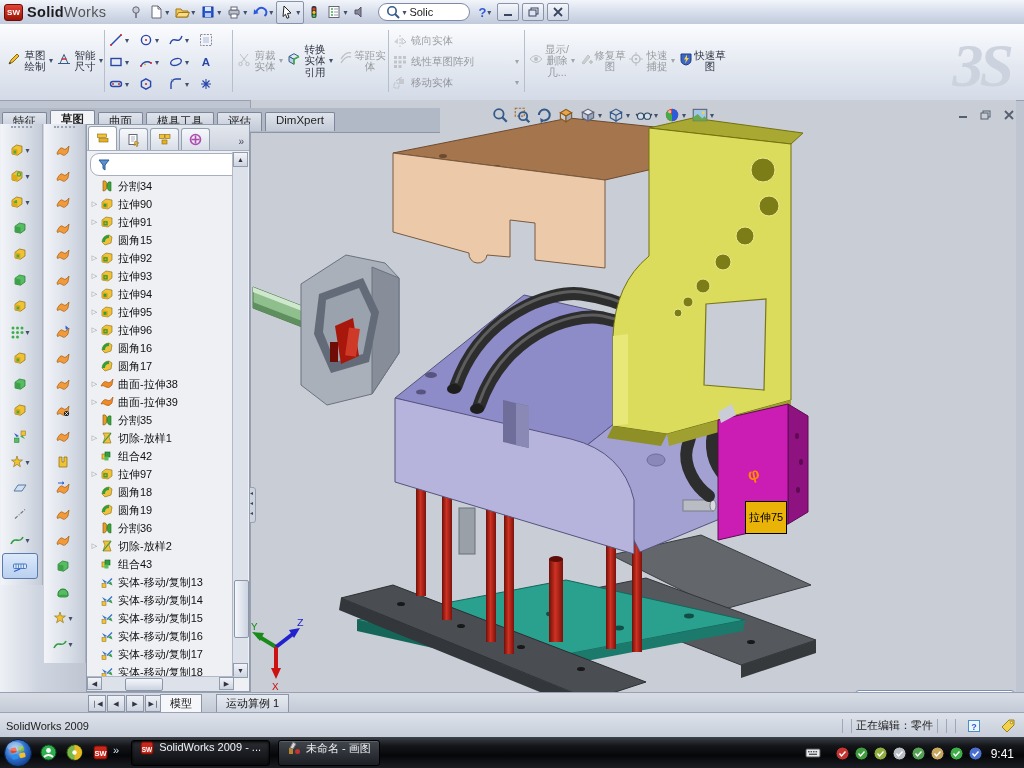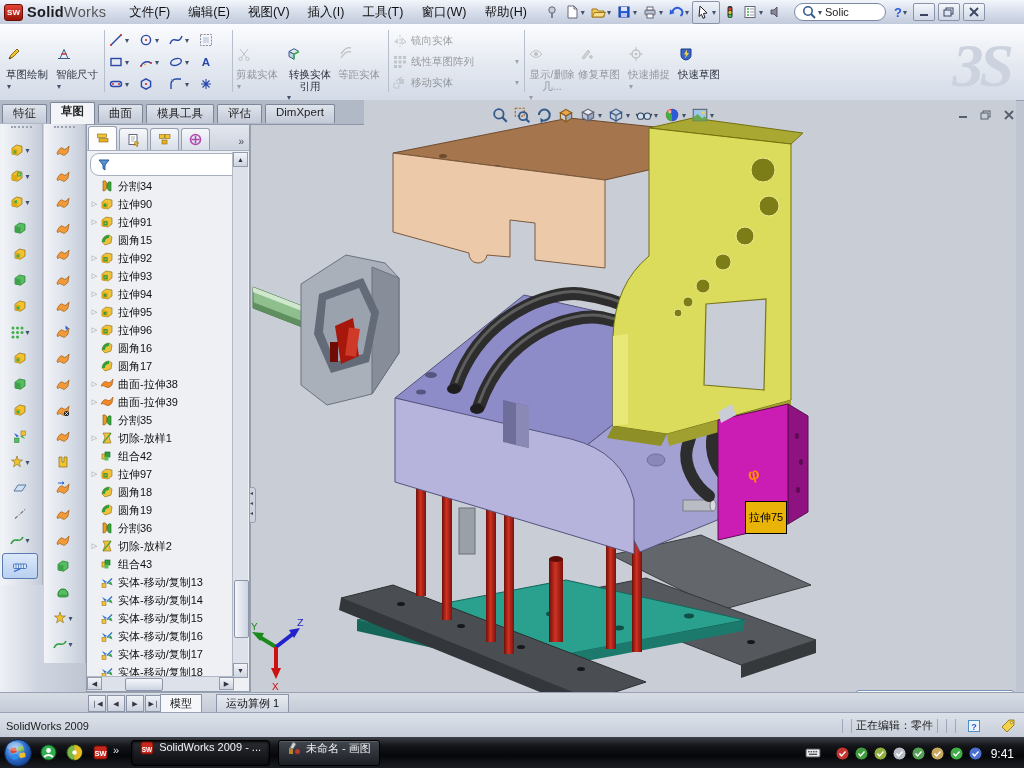--- a/index.html
+++ b/index.html
@@ -21,34 +21,34 @@
   .tbi.boxed{border:1px solid #8a93a8;background:linear-gradient(#eef2f8,#ccd5e6)}
   .caret{font-size:8px;color:#41506b;margin:0 1px}
   #search-box{display:flex;align-items:center;background:#fff;border:1px solid #7f8aa5;
     border-radius:9px;height:16px;padding:0 6px;margin-left:8px}
   #search-input{border:none;outline:none;width:52px;font-size:11px;color:#222;background:transparent}
   .winbtn{width:20px;height:16px;margin-left:3px;border:1px solid #8a93a8;border-radius:2px;
     background:linear-gradient(#f4f7fb,#cfd7e6);display:flex;align-items:center;justify-content:center}
   
   #ribbon{position:absolute;left:0;top:24px;width:1024px;height:76px;
     background:linear-gradient(#fbfcfe,#e4e9f1 55%,#d4dbe7);border-bottom:1px solid #98a1b2}
-  .rbtn{position:absolute;top:20px;height:66px;width:48px;text-align:center;font-size:10.5px;
-    line-height:11.5px;color:#2e3442;display:flex;flex-direction:column;align-items:flex-start;justify-content:flex-start}
+  .rbtn{position:absolute;top:4px;height:66px;width:48px;text-align:center;font-size:10.5px;
+    line-height:11.5px;color:#2e3442;display:flex;align-items:center;justify-content:flex-start}
   .rbtn .gi{height:22px;margin:2px 0 1px}
   .rbtn.dis{opacity:.45;filter:grayscale(.9)}
   .vsep{position:absolute;top:6px;height:62px;width:1px;background:#b7bfcc}
   #sketchgrid{position:absolute;left:108px;top:5px;display:grid;grid-template-columns:repeat(4,30px);grid-auto-rows:22px}
   .sgi{display:flex;align-items:center}
   #rstack{position:absolute;left:392px;top:6px;width:128px;opacity:.45;filter:grayscale(.9)}
   .stackrow{display:flex;align-items:center;height:21px;font-size:10.5px;color:#2e3442}
   .stackrow .gi{margin-right:3px}
   #watermark{position:absolute;right:14px;top:6px;font-size:62px;font-weight:bold;font-style:italic;
     color:#ccd3de;font-family:"Liberation Serif","DejaVu Serif",serif;letter-spacing:-4px}
   
-  #tabrow{position:absolute;left:0;top:100px;width:364px;height:24px;background:#b2b9c6;border-bottom:1px solid #8d95a6}
+  #tabrow{position:absolute;left:0;top:108px;width:440px;height:24px;background:#b2b9c6;border-bottom:1px solid #8d95a6}
   .ctab{float:left;height:17px;margin:4px 1px 0 2px;padding:1px 10px 0;font-size:11.5px;color:#222;
     background:linear-gradient(#dfe4ec,#c3cad7);border:1px solid #7e8799;border-bottom:none;border-radius:2px 2px 0 0}
   .ctab.active{background:#f2f4f8;height:20px;margin-top:2px;font-weight:bold}
   
   #lbar{position:absolute;left:0;top:124px;width:86px;height:568px;
     background:linear-gradient(90deg,#edf0f5,#cfd5e0 45%,#bfc6d2)}
   .lcol{position:absolute;top:0;width:41px;background:linear-gradient(90deg,#f2f4f8,#d4dae4 70%,#c4cbd7);
     border-right:1px solid #aab2c0;padding-bottom:6px}
   .grip{height:7px;margin:2px 10px;border-top:2px dotted #9aa2b2}
   .licon{width:38px;height:26px;display:flex;align-items:center;justify-content:center}
@@ -116,29 +116,20 @@
   #tray{margin-left:auto;display:flex;align-items:flex-end}
   .trayicon{margin-left:4px;display:flex}
   #clock{color:#fff;font-size:12px;margin:0 10px 0 8px}
 </style>
 </head>
 <body>
 
 <div id="titlebar">
   <div id="logo-badge">SW</div>
   <div id="logo-text"><b>Solid</b><span>Works</span></div>
-  <div id="menubar" style="display:flex">
-      <div class="menu-item">文件(F)</div>
-      <div class="menu-item">编辑(E)</div>
-      <div class="menu-item">视图(V)</div>
-      <div class="menu-item">插入(I)</div>
-      <div class="menu-item">工具(T)</div>
-      <div class="menu-item">窗口(W)</div>
-      <div class="menu-item">帮助(H)</div>
-    </div>
   <div id="tb-tools">
       <div class="tbi">
         <span>
           <svg width="16" height="16" viewBox="0 0 16 16">
             <circle cx="8" cy="6" r="3.2" fill="#c8cdd8" stroke="#667"></circle>
             <path d="M8,9 L8,14" stroke="#667" stroke-width="1.5"></path>
           </svg>
         </span>
       </div>
       <div class="tbi">

